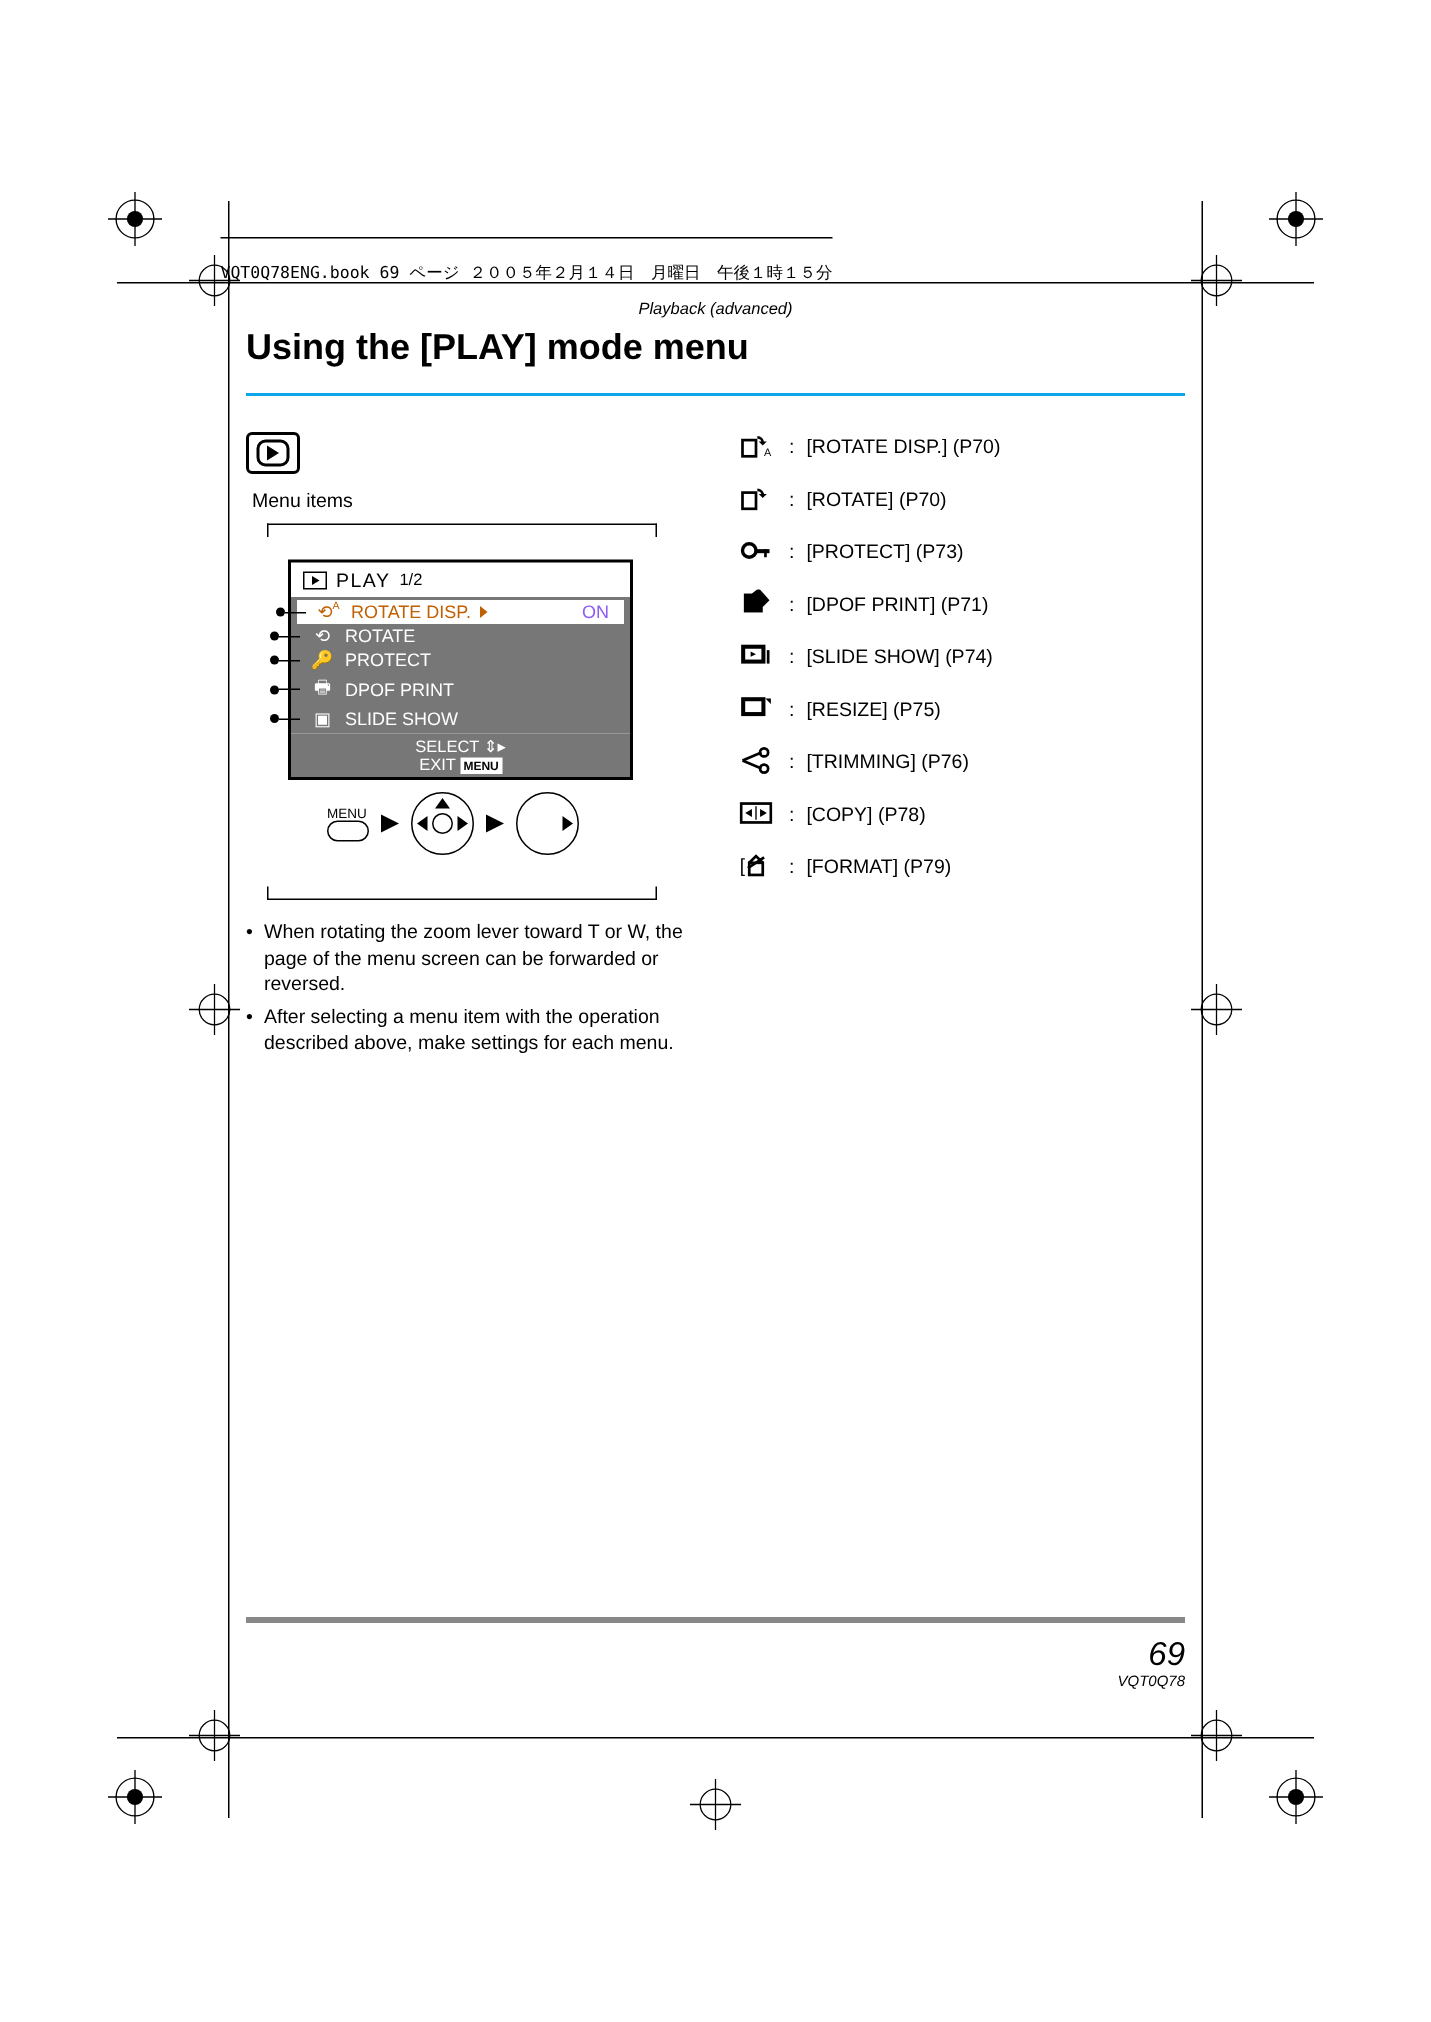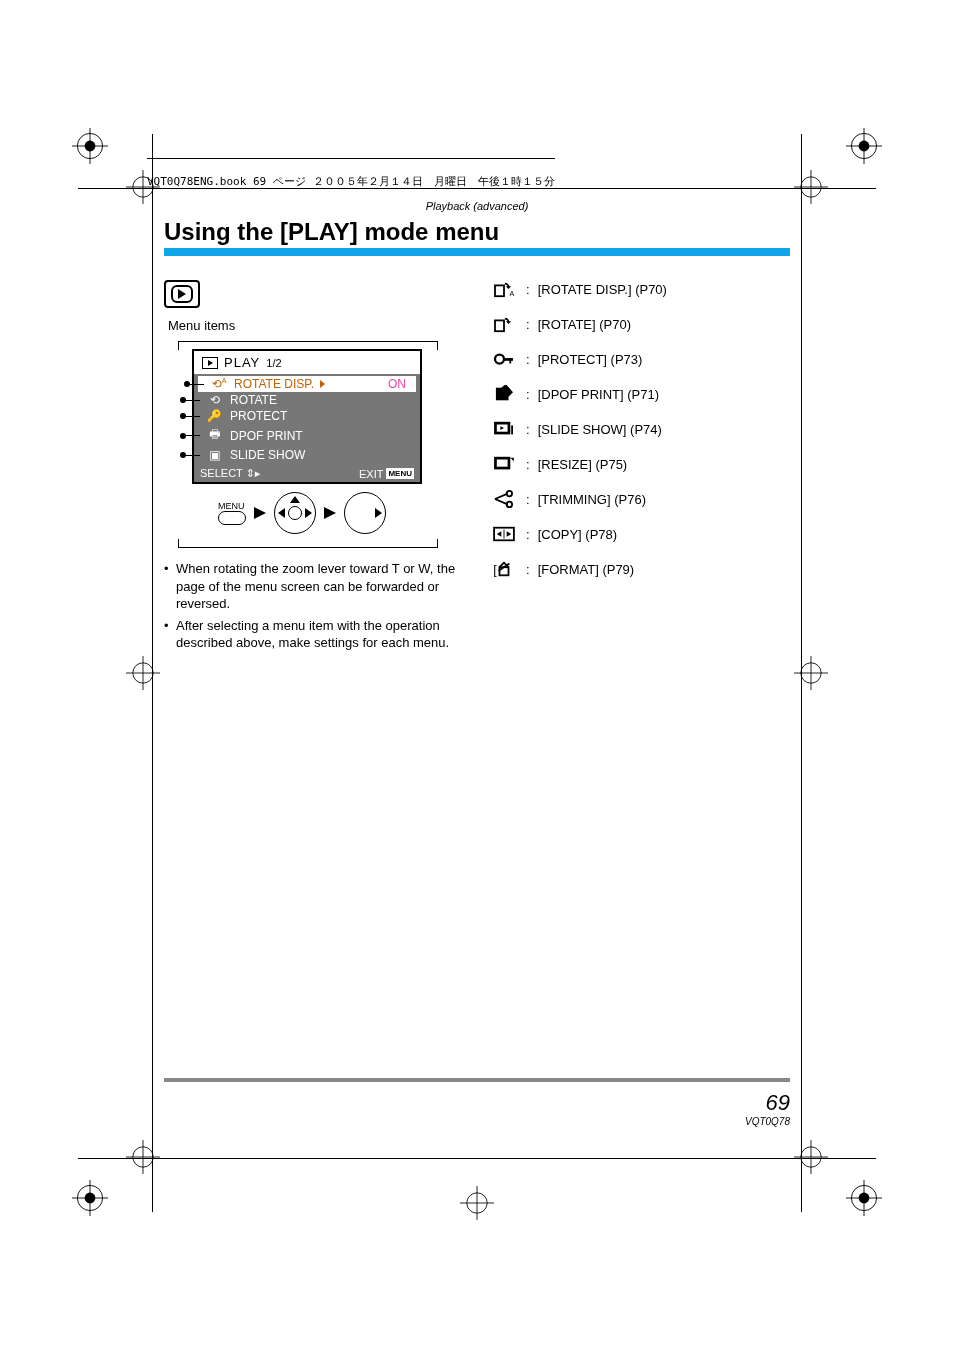--- a/index.html
+++ b/index.html
@@ -38,23 +38,23 @@
   }
   .section-header {
     font-size: 11px;
     font-style: italic;
     text-align: center;
     margin-bottom: 6px;
   }
   .page-title {
     font-size: 24px;
     font-weight: bold;
-    border-bottom: 8px solid #0ea5e9;
+    border-bottom: 2px solid #0ea5e9;
     margin-bottom: 24px;
-    padding-bottom: 2px;
+    padding-bottom: 16px;
   }
   .two-col {
     display: flex;
     gap: 26px;
   }
   .left-col { width: 300px; }
   .right-col { width: 300px; }
   .mode-icon-box {
     display: inline-block;
     border: 2px solid #000;
@@ -73,21 +73,21 @@
     border-left: 8px solid #000;
     border-top: 5px solid transparent;
     border-bottom: 5px solid transparent;
   }
   .intro { font-size: 13px; line-height: 1.35; margin-bottom: 16px; }
   .menu-items-label { font-size: 13px; margin-bottom: 8px; margin-left: 4px; }
   .brackets-box {
     position: relative;
     margin: 6px 0 12px 14px;
     width: 258px;
-    padding: 8px 0;
+    padding: 24px 0;
   }
   .bracket-lines::before, .bracket-lines::after {
     content: "";
     position: absolute;
     left: 0; width: 100%;
     height: 8px;
     border-left: 1px solid #000;
     border-right: 1px solid #000;
   }
   .bracket-lines::before { top: 0; border-top: 1px solid #000; }
@@ -130,32 +130,33 @@
   .menu-row .dot {
     position: absolute;
     left: -14px;
     width: 6px; height: 6px; background: #000; border-radius: 50%;
   }
   .menu-row .connector {
     position: absolute;
     left: -8px; width: 14px; height: 1px; background: #000;
   }
   .menu-row .ico { width: 18px; display: inline-flex; justify-content: center; color: inherit;}
-  .menu-row.selected .value { color: #ec4899; margin-left: auto; margin-right: 4px;}
+  .menu-row.selected .value { color: #8b5cf6; margin-left: auto; margin-right: 4px;}
   .menu-row.selected .arrow {
     width: 0; height: 0;
     border-left: 5px solid #c06000;
     border-top: 4px solid transparent;
     border-bottom: 4px solid transparent;
   }
   .menu-footer {
     background: #777; color: #fff;
     display: flex; justify-content: space-between;
     padding: 2px 6px; font-size: 11px;
     align-items: center;
+    flex-direction: column;
   }
   .menu-footer .exit { display: flex; align-items: center; gap: 3px;}
   .menu-footer .menubox {
     background: #fff; color: #000; font-size: 8px; padding: 1px 2px; font-weight: bold;
   }
   .nav-row {
     display: flex; align-items: center; gap: 8px;
     margin: 8px 0 0 40px;
   }
   .nav-row .label { font-size: 9px; }

